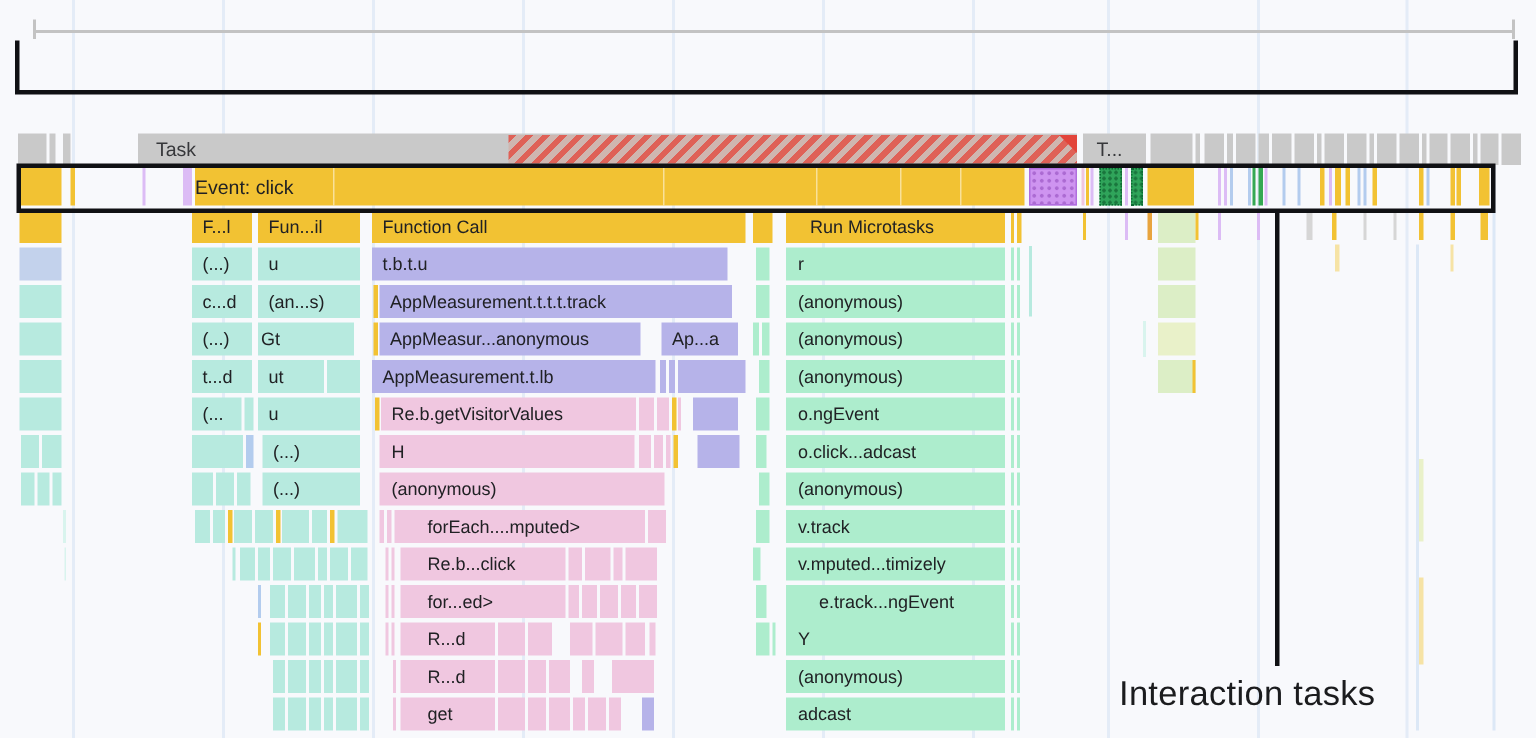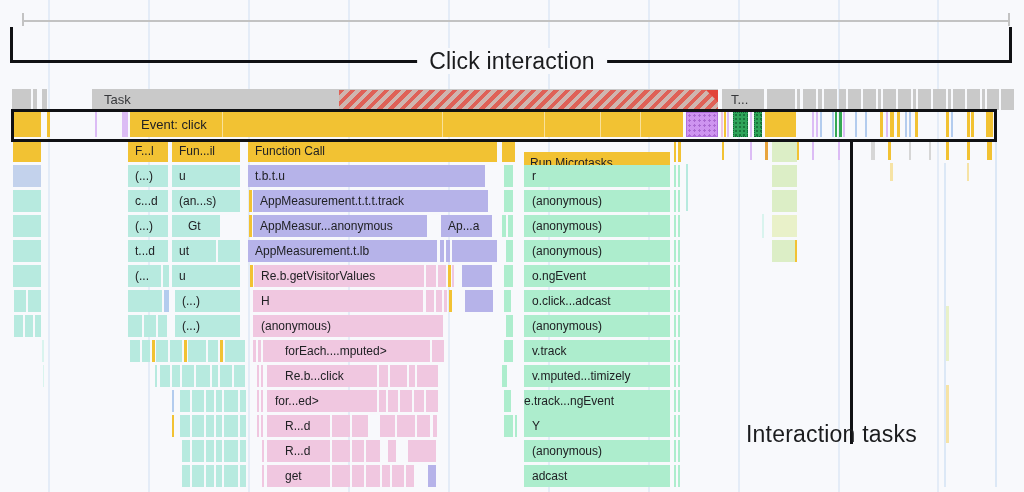--- a/index.html
+++ b/index.html
@@ -90,21 +90,21 @@
       <div class="bar c-gr" style="left: 948px; top: 89px; width: 3px; height: 21px; line-height: 21px; font-size: 13px;"></div>
       <div class="bar c-gr" style="left: 953px; top: 89px; width: 12px; height: 21px; line-height: 21px; font-size: 13px;"></div>
       <div class="bar c-gr" style="left: 967px; top: 89px; width: 13px; height: 21px; line-height: 21px; font-size: 13px;"></div>
       <div class="bar c-gr" style="left: 982px; top: 89px; width: 3px; height: 21px; line-height: 21px; font-size: 13px;"></div>
       <div class="bar c-gr" style="left: 987px; top: 89px; width: 12px; height: 21px; line-height: 21px; font-size: 13px;"></div>
       <div class="bar c-gr" style="left: 1001px; top: 89px; width: 13px; height: 21px; line-height: 21px; font-size: 13px;"></div>
       <div class="bar c-y" style="left: 13px; top: 112px; width: 28px; height: 25px; line-height: 25px; font-size: 13px;"></div>
       <div class="bar c-y" style="left: 47px; top: 112px; width: 3px; height: 25px; line-height: 25px; font-size: 13px;"></div>
       <div class="bar c-lav" style="left: 95px; top: 112px; width: 2px; height: 25px; line-height: 25px; font-size: 13px;"></div>
       <div class="bar c-lav" style="left: 122px; top: 112px; width: 6px; height: 25px; line-height: 25px; font-size: 13px;"></div>
-      <div class="bar c-y" style="left: 130px; top: 112px; width: 553px; height: 25px; line-height: 25px; font-size: 13px; padding-left: 11px;">Event: click<i style="left: 92px;"></i><i style="left: 312px;"></i><i style="left: 414px;"></i><i style="left: 470px;"></i><i style="left: 510px;"></i></div>
+      <div class="bar c-y" style="left: 130px; top: 112px; width: 553px; height: 25px; line-height: 25px; font-size: 13px; ">Event: click<i style="left: 92px;"></i><i style="left: 312px;"></i><i style="left: 414px;"></i><i style="left: 470px;"></i><i style="left: 510px;"></i></div>
       <div class="bar c-vd" style="left: 686px; top: 112px; width: 32px; height: 25px; line-height: 25px; font-size: 13px;"></div>
       <div class="bar c-pk" style="left: 721px; top: 112px; width: 2px; height: 25px; line-height: 25px; font-size: 13px;"></div>
       <div class="bar c-y" style="left: 724px; top: 112px; width: 2px; height: 25px; line-height: 25px; font-size: 13px;"></div>
       <div class="bar c-lav" style="left: 727px; top: 112px; width: 2px; height: 25px; line-height: 25px; font-size: 13px;"></div>
       <div class="bar c-gd" style="left: 733px; top: 112px; width: 15px; height: 25px; line-height: 25px; font-size: 13px;"></div>
       <div class="bar c-lav" style="left: 750px; top: 112px; width: 2px; height: 25px; line-height: 25px; font-size: 13px;"></div>
       <div class="bar c-gd" style="left: 754px; top: 112px; width: 8px; height: 25px; line-height: 25px; font-size: 13px;"></div>
       <div class="bar c-y" style="left: 765px; top: 112px; width: 31px; height: 25px; line-height: 25px; font-size: 13px;"></div>
       <div class="bar c-lav" style="left: 812px; top: 112px; width: 2px; height: 25px; line-height: 25px; font-size: 13px;"></div>
       <div class="bar c-lav" style="left: 816px; top: 112px; width: 2px; height: 25px; line-height: 25px; font-size: 13px;"></div>
@@ -125,21 +125,21 @@
       <div class="bar c-y" style="left: 946px; top: 112px; width: 3px; height: 25px; line-height: 25px; font-size: 13px;"></div>
       <div class="bar c-lb" style="left: 951px; top: 112px; width: 2px; height: 25px; line-height: 25px; font-size: 13px;"></div>
       <div class="bar c-y" style="left: 967px; top: 112px; width: 3px; height: 25px; line-height: 25px; font-size: 13px;"></div>
       <div class="bar c-y" style="left: 971px; top: 112px; width: 3px; height: 25px; line-height: 25px; font-size: 13px;"></div>
       <div class="bar c-y" style="left: 986px; top: 112px; width: 7px; height: 25px; line-height: 25px; font-size: 13px;"></div>
       <div class="bar c-y" style="left: 13px; top: 140px; width: 28px; height: 22px; line-height: 22px;"></div>
       <div class="bar c-y" style="left: 128px; top: 140px; width: 40px; height: 22px; line-height: 22px; padding-left: 7px;">F...l</div>
       <div class="bar c-y" style="left: 172px; top: 140px; width: 68px; height: 22px; line-height: 22px; padding-left: 7px;">Fun...il</div>
       <div class="bar c-y" style="left: 248px; top: 140px; width: 249px; height: 22px; line-height: 22px; padding-left: 7px;">Function Call</div>
       <div class="bar c-y" style="left: 502px; top: 140px; width: 13px; height: 22px; line-height: 22px;"></div>
-      <div class="bar c-y" style="left: 524px; top: 140px; width: 146px; height: 22px; line-height: 22px; padding-left: 6px; margin-top: 12px;">Run Microtasks</div>
+      <div class="bar c-y" style="left: 524px; top: 140px; width: 146px; height: 22px; line-height: 22px; padding-left: 16px;">Run Microtasks</div>
       <div class="bar c-y" style="left: 674px; top: 140px; width: 2px; height: 22px; line-height: 22px;"></div>
       <div class="bar c-y" style="left: 678px; top: 140px; width: 3px; height: 22px; line-height: 22px;"></div>
       <div class="bar c-pg" style="left: 772px; top: 140px; width: 25px; height: 22px; line-height: 22px;"></div>
       <div class="bar c-bg" style="left: 13px; top: 165px; width: 28px; height: 22px; line-height: 22px;"></div>
       <div class="bar c-t" style="left: 128px; top: 165px; width: 40px; height: 22px; line-height: 22px; padding-left: 7px;">(...)</div>
       <div class="bar c-t" style="left: 172px; top: 165px; width: 68px; height: 22px; line-height: 22px; padding-left: 7px;">u</div>
       <div class="bar c-p" style="left: 248px; top: 165px; width: 237px; height: 22px; line-height: 22px; padding-left: 7px;">t.b.t.u</div>
       <div class="bar c-m" style="left: 504px; top: 165px; width: 9px; height: 22px; line-height: 22px;"></div>
       <div class="bar c-m" style="left: 524px; top: 165px; width: 146px; height: 22px; line-height: 22px; padding-left: 8px;">r</div>
       <div class="bar c-m" style="left: 674px; top: 165px; width: 2px; height: 22px; line-height: 22px;"></div>
@@ -150,21 +150,21 @@
       <div class="bar c-t" style="left: 172px; top: 190px; width: 68px; height: 22px; line-height: 22px; padding-left: 7px;">(an...s)</div>
       <div class="bar c-y" style="left: 249px; top: 190px; width: 3px; height: 22px; line-height: 22px;"></div>
       <div class="bar c-p" style="left: 253px; top: 190px; width: 235px; height: 22px; line-height: 22px; padding-left: 7px;">AppMeasurement.t.t.t.track</div>
       <div class="bar c-m" style="left: 504px; top: 190px; width: 9px; height: 22px; line-height: 22px;"></div>
       <div class="bar c-m" style="left: 524px; top: 190px; width: 146px; height: 22px; line-height: 22px; padding-left: 8px;">(anonymous)</div>
       <div class="bar c-m" style="left: 674px; top: 190px; width: 2px; height: 22px; line-height: 22px;"></div>
       <div class="bar c-m" style="left: 678px; top: 190px; width: 2px; height: 22px; line-height: 22px;"></div>
       <div class="bar c-pg" style="left: 772px; top: 190px; width: 25px; height: 22px; line-height: 22px;"></div>
       <div class="bar c-t" style="left: 13px; top: 215px; width: 28px; height: 22px; line-height: 22px;"></div>
       <div class="bar c-t" style="left: 128px; top: 215px; width: 40px; height: 22px; line-height: 22px; padding-left: 7px;">(...)</div>
-      <div class="bar c-t" style="left: 172px; top: 215px; width: 48px; height: 22px; line-height: 22px; padding-left: 16px;">Gt</div>
+      <div class="bar c-t" style="left: 172px; top: 215px; width: 64px; height: 22px; line-height: 22px; padding-left: 2px;">Gt</div>
       <div class="bar c-y" style="left: 249px; top: 215px; width: 3px; height: 22px; line-height: 22px;"></div>
       <div class="bar c-p" style="left: 253px; top: 215px; width: 174px; height: 22px; line-height: 22px; padding-left: 7px;">AppMeasur...anonymous</div>
       <div class="bar c-p" style="left: 441px; top: 215px; width: 51px; height: 22px; line-height: 22px; padding-left: 7px;">Ap...a</div>
       <div class="bar c-m" style="left: 502px; top: 215px; width: 4px; height: 22px; line-height: 22px;"></div>
       <div class="bar c-m" style="left: 508px; top: 215px; width: 5px; height: 22px; line-height: 22px;"></div>
       <div class="bar c-m" style="left: 524px; top: 215px; width: 146px; height: 22px; line-height: 22px; padding-left: 8px;">(anonymous)</div>
       <div class="bar c-m" style="left: 674px; top: 215px; width: 2px; height: 22px; line-height: 22px;"></div>
       <div class="bar c-m" style="left: 678px; top: 215px; width: 2px; height: 22px; line-height: 22px;"></div>
       <div class="bar c-pg2" style="left: 772px; top: 215px; width: 25px; height: 22px; line-height: 22px;"></div>
       <div class="bar c-t" style="left: 13px; top: 240px; width: 28px; height: 22px; line-height: 22px;"></div>
@@ -264,28 +264,28 @@
       <div class="bar c-m" style="left: 678px; top: 365px; width: 2px; height: 22px; line-height: 22px;"></div>
       <div class="bar c-lb" style="left: 172px; top: 390px; width: 2px; height: 22px; line-height: 22px;"></div>
       <div class="bar c-t" style="left: 180px; top: 390px; width: 10px; height: 22px; line-height: 22px;"></div>
       <div class="bar c-t" style="left: 192px; top: 390px; width: 12px; height: 22px; line-height: 22px;"></div>
       <div class="bar c-t" style="left: 206px; top: 390px; width: 8px; height: 22px; line-height: 22px;"></div>
       <div class="bar c-t" style="left: 216px; top: 390px; width: 6px; height: 22px; line-height: 22px;"></div>
       <div class="bar c-t" style="left: 224px; top: 390px; width: 14px; height: 22px; line-height: 22px;"></div>
       <div class="bar c-t" style="left: 240px; top: 390px; width: 6px; height: 22px; line-height: 22px;"></div>
       <div class="bar c-pk" style="left: 257px; top: 390px; width: 2px; height: 22px; line-height: 22px;"></div>
       <div class="bar c-pk" style="left: 261px; top: 390px; width: 2px; height: 22px; line-height: 22px;"></div>
-      <div class="bar c-pk" style="left: 267px; top: 390px; width: 110px; height: 22px; line-height: 22px; padding-left: 8px;">for...ed&gt;</div>
+      <div class="bar c-pk" style="left: 267px; top: 390px; width: 110px; height: 22px; line-height: 22px; padding-left: 18px;">for...ed&gt;</div>
       <div class="bar c-pk" style="left: 379px; top: 390px; width: 7px; height: 22px; line-height: 22px;"></div>
       <div class="bar c-pk" style="left: 388px; top: 390px; width: 10px; height: 22px; line-height: 22px;"></div>
       <div class="bar c-pk" style="left: 400px; top: 390px; width: 12px; height: 22px; line-height: 22px;"></div>
       <div class="bar c-pk" style="left: 414px; top: 390px; width: 10px; height: 22px; line-height: 22px;"></div>
       <div class="bar c-pk" style="left: 426px; top: 390px; width: 12px; height: 22px; line-height: 22px;"></div>
       <div class="bar c-m" style="left: 504px; top: 390px; width: 7px; height: 22px; line-height: 22px;"></div>
-      <div class="bar c-m" style="left: 524px; top: 390px; width: 146px; height: 32px; line-height: 22px; padding-left: 0;">e.track...ngEvent</div>
+      <div class="bar c-m" style="left: 524px; top: 390px; width: 146px; height: 32px; line-height: 22px; padding-left: 22px;">e.track...ngEvent</div>
       <div class="bar c-m" style="left: 674px; top: 390px; width: 2px; height: 22px; line-height: 22px;"></div>
       <div class="bar c-m" style="left: 678px; top: 390px; width: 2px; height: 22px; line-height: 22px;"></div>
       <div class="bar c-y" style="left: 172px; top: 415px; width: 2px; height: 22px; line-height: 22px;"></div>
       <div class="bar c-t" style="left: 180px; top: 415px; width: 10px; height: 22px; line-height: 22px;"></div>
       <div class="bar c-t" style="left: 192px; top: 415px; width: 12px; height: 22px; line-height: 22px;"></div>
       <div class="bar c-t" style="left: 206px; top: 415px; width: 8px; height: 22px; line-height: 22px;"></div>
       <div class="bar c-t" style="left: 216px; top: 415px; width: 6px; height: 22px; line-height: 22px;"></div>
       <div class="bar c-t" style="left: 224px; top: 415px; width: 14px; height: 22px; line-height: 22px;"></div>
       <div class="bar c-t" style="left: 240px; top: 415px; width: 6px; height: 22px; line-height: 22px;"></div>
       <div class="bar c-pk" style="left: 257px; top: 415px; width: 2px; height: 22px; line-height: 22px;"></div>
@@ -363,17 +363,16 @@
     <div class="red-corner"></div>
   </div>
 
   <div id="event-outline" style="left: 11px; top: 109px; width: 986px; height: 33px;"></div>
 
   <div id="bracket-layer">
       <div class="blk" style="left: 10px; top: 60px; width: 1002px; height: 3px;"></div>
       <div class="blk" style="left: 10px; top: 27px; width: 3px; height: 33px;"></div>
       <div class="blk" style="left: 1009px; top: 27px; width: 3px; height: 33px;"></div>
     </div>
-  <div id="click-annot" class="annot" style="left: 512px; top: 61px;">Click interaction</div>
 
   <div id="pointer-line" class="blk" style="left: 850px; top: 142px; width: 3px; height: 302px;"></div>
-  <div id="tasks-annot" class="annot" style="left: 746px; top: 421px;">Interaction tasks</div>
+  <div id="tasks-annot" class="annot" style="left: 746px; top: 449px;">Interaction tasks</div>
 </div>
 
 </body></html>

